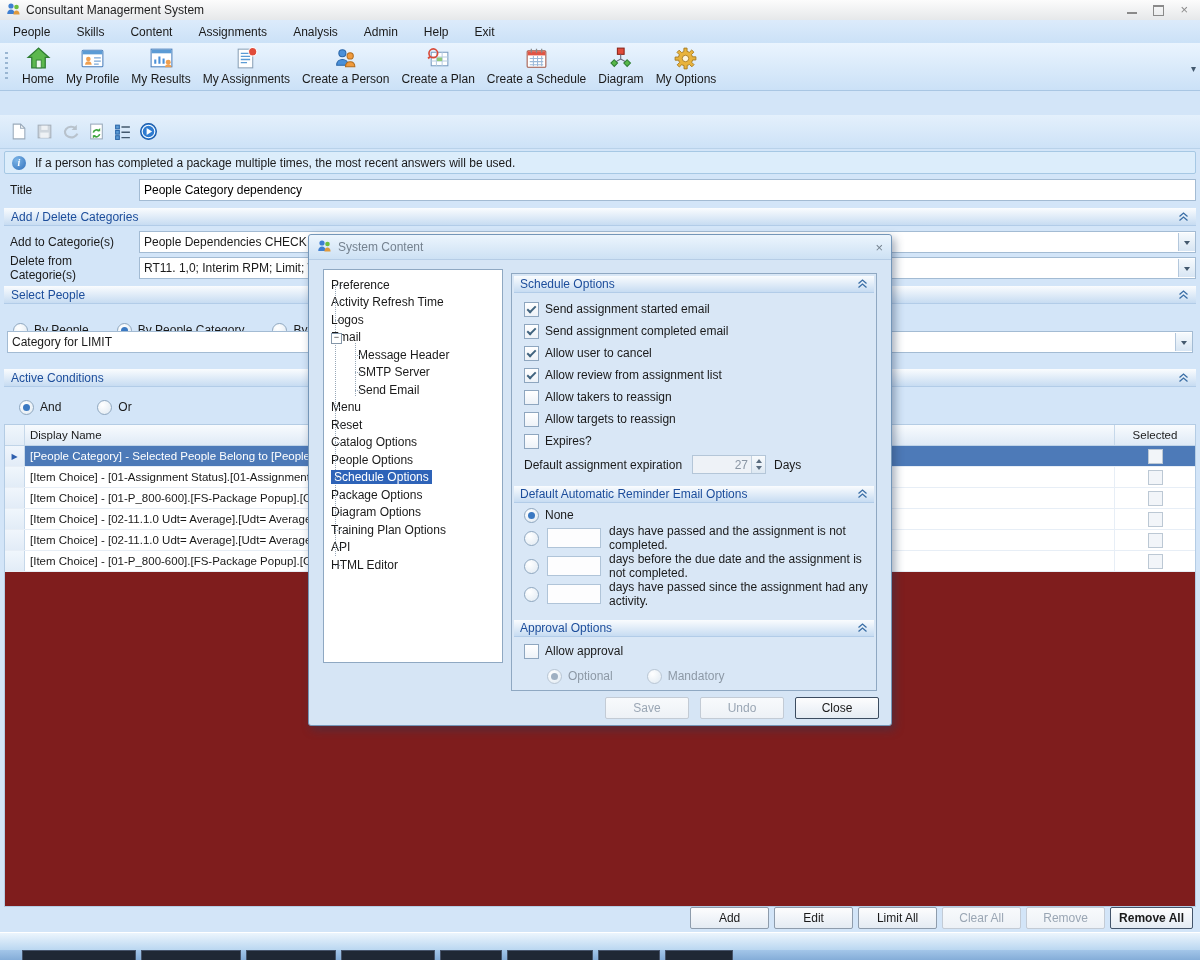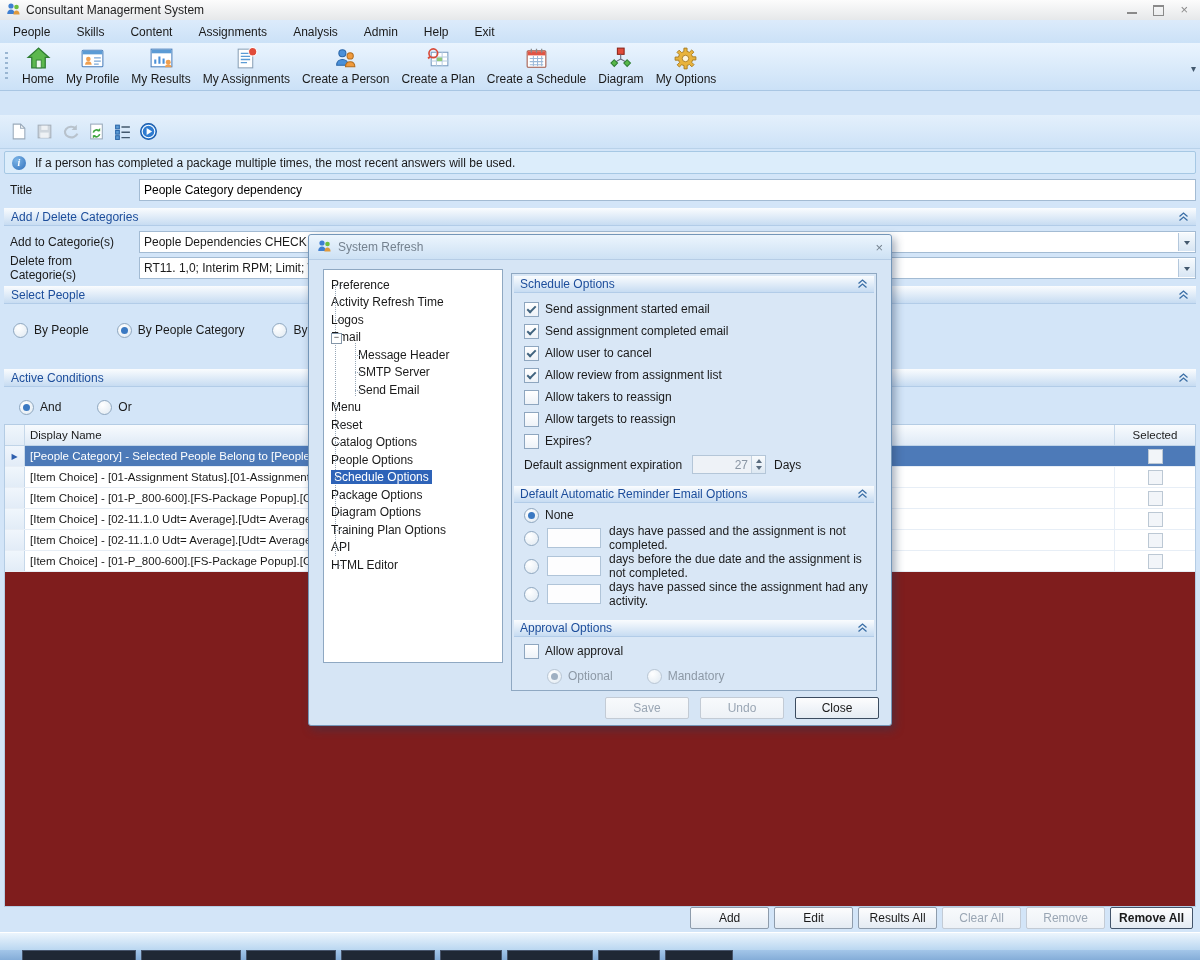--- a/index.html
+++ b/index.html
@@ -344,20 +344,28 @@
     <span style="display:flex;align-items:center;">
         <span class="radio on"></span>
         <span class="rlabel">By People Category</span>
       </span>
     <span style="display:flex;align-items:center;">
         <span class="radio"></span>
         <span class="rlabel">By Package - Peo</span>
       </span>
   </div>
 
+  <div class="frow" style="top:331px;height:22px;padding:0 3px;">
+    <span class="combo">
+      <span class="combo-text">Category for LIMIT</span>
+      <span class="combo-btn">
+          <span class="tri-down"></span>
+        </span>
+    </span>
+  </div>
 
   <div class="sec-header" style="top:369px;">
     <span>Active Conditions</span>
     <svg width="11" height="10" viewBox="0 0 11 10">
         <path d="M1.5 4.5 5.5 1l4 3.5M1.5 8.5 5.5 5l4 3.5" fill="none" stroke="#3a6ea5" stroke-width="1.3"></path>
       </svg>
   </div>
 
   <div class="frow" style="top:397px;height:20px;gap:36px;padding-left:15px;">
     <span style="display:flex;align-items:center;">
@@ -418,21 +426,21 @@
       <span class="c-name">[Item Choice] - [01-P_800-600].[FS-Package Popup].[Copy of</span>
       <span class="c-sel">
           <span class="checkbox dis"></span>
         </span>
     </div>
   </div>
 
   <div class="actions">
     <span class="btn">Add</span>
     <span class="btn">Edit</span>
-    <span class="btn">Results All</span>
+    <span class="btn">Limit All</span>
     <span class="btn dis">Clear All</span>
     <span class="btn dis">Remove</span>
     <span class="btn def">Remove All</span>
   </div>
 
   <div class="statusbar"></div>
   <div class="taskbar">
     <span class="tkb"></span>
     <span class="tkb"></span>
     <span class="tkb"></span>
@@ -446,21 +454,21 @@
   <div class="dialog">
     <div class="dlg-title">
       <span>
         <svg width="15" height="14" viewBox="0 0 15 14">
             <circle cx="5" cy="4" r="2.6" fill="#3f7fd1"></circle>
             <path d="M1.2 12c0-3 1.8-4.6 3.8-4.6S8.8 9 8.8 12z" fill="#3f7fd1"></path>
             <circle cx="10.5" cy="5" r="2.3" fill="#6cbf3f"></circle>
             <path d="M7.4 12.5c0-2.6 1.5-4 3.1-4s3.1 1.4 3.1 4z" fill="#e09a3c"></path>
           </svg>
       </span>
-      <span>System Refresh</span>
+      <span>System Content</span>
       <span class="dlg-close">×</span>
     </div>
 
     <div class="tree">
       <div class="vline" style="left:11px;top:14px;height:272px;"></div>
       <div class="vline" style="left:31px;top:73px;height:53px;"></div>
       <div class="tnode">
           <span>Preference</span>
         </div>
       <div class="tnode">

